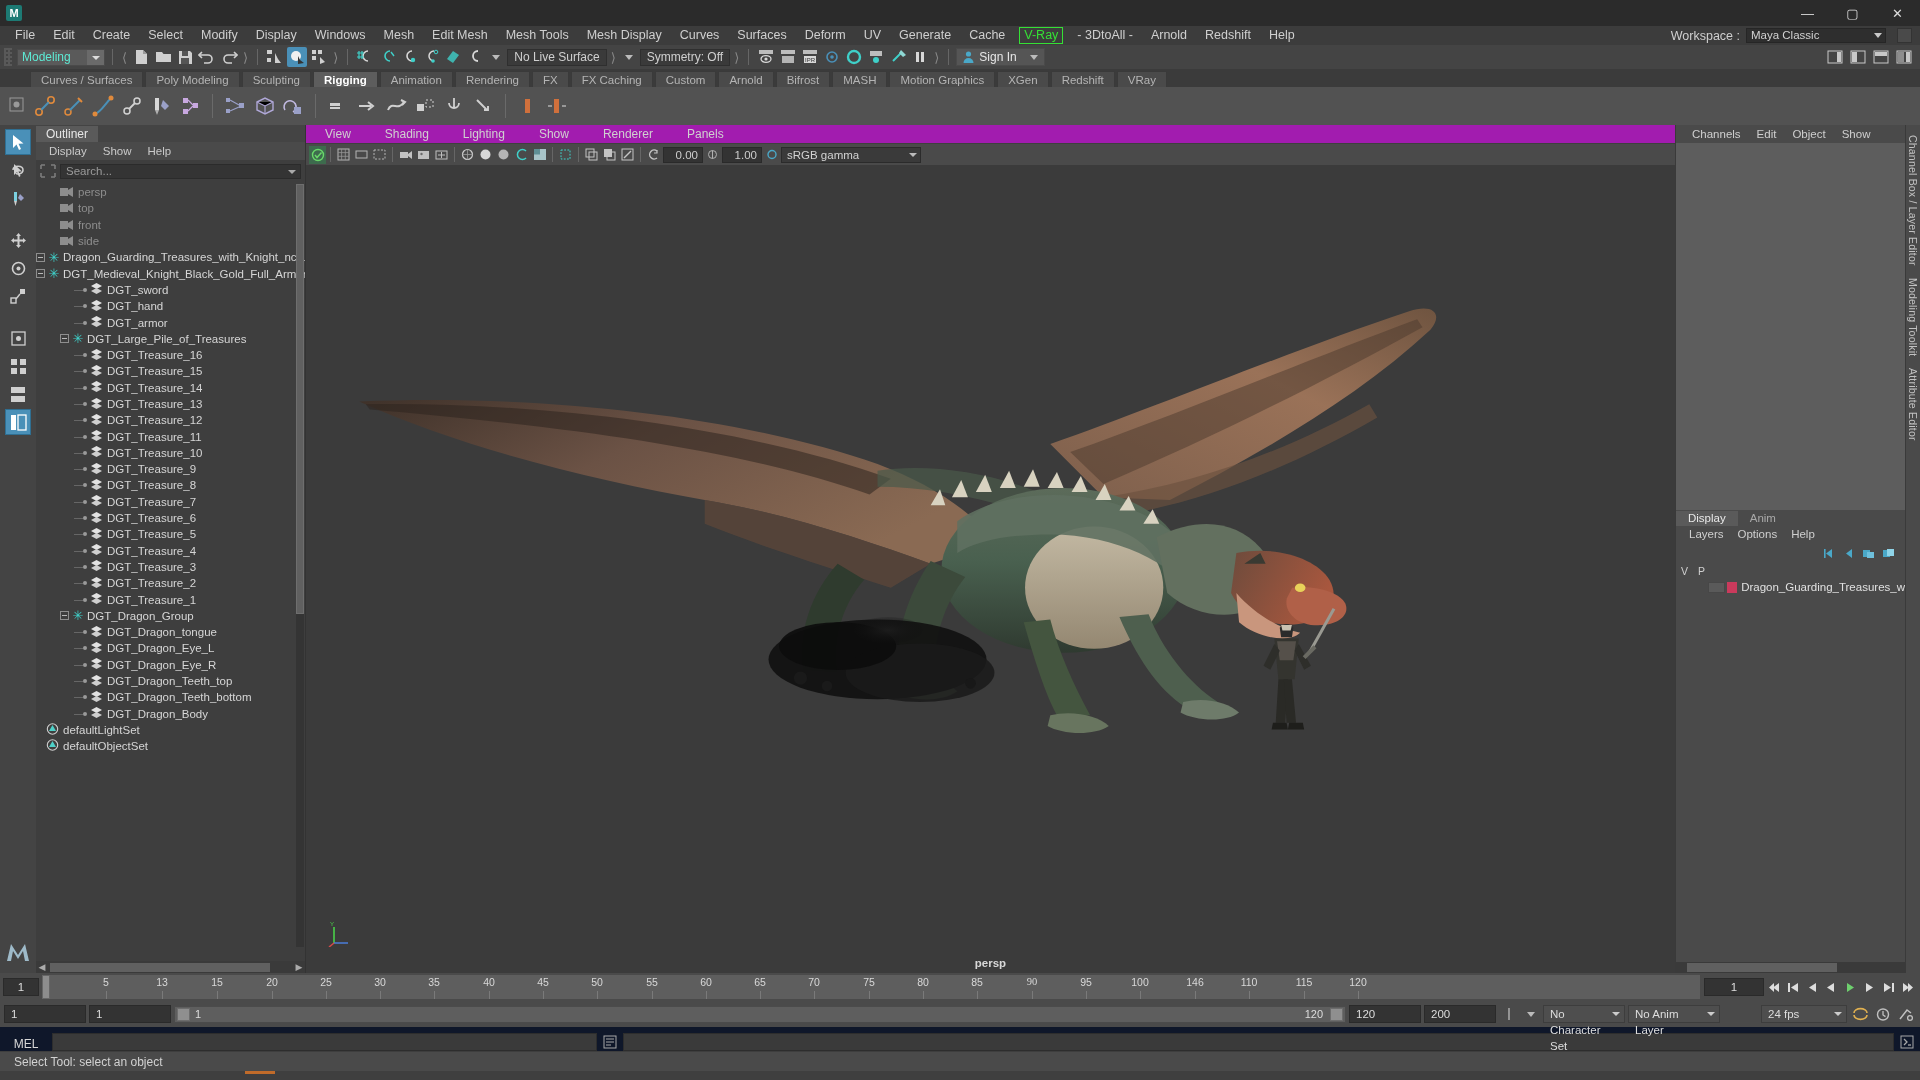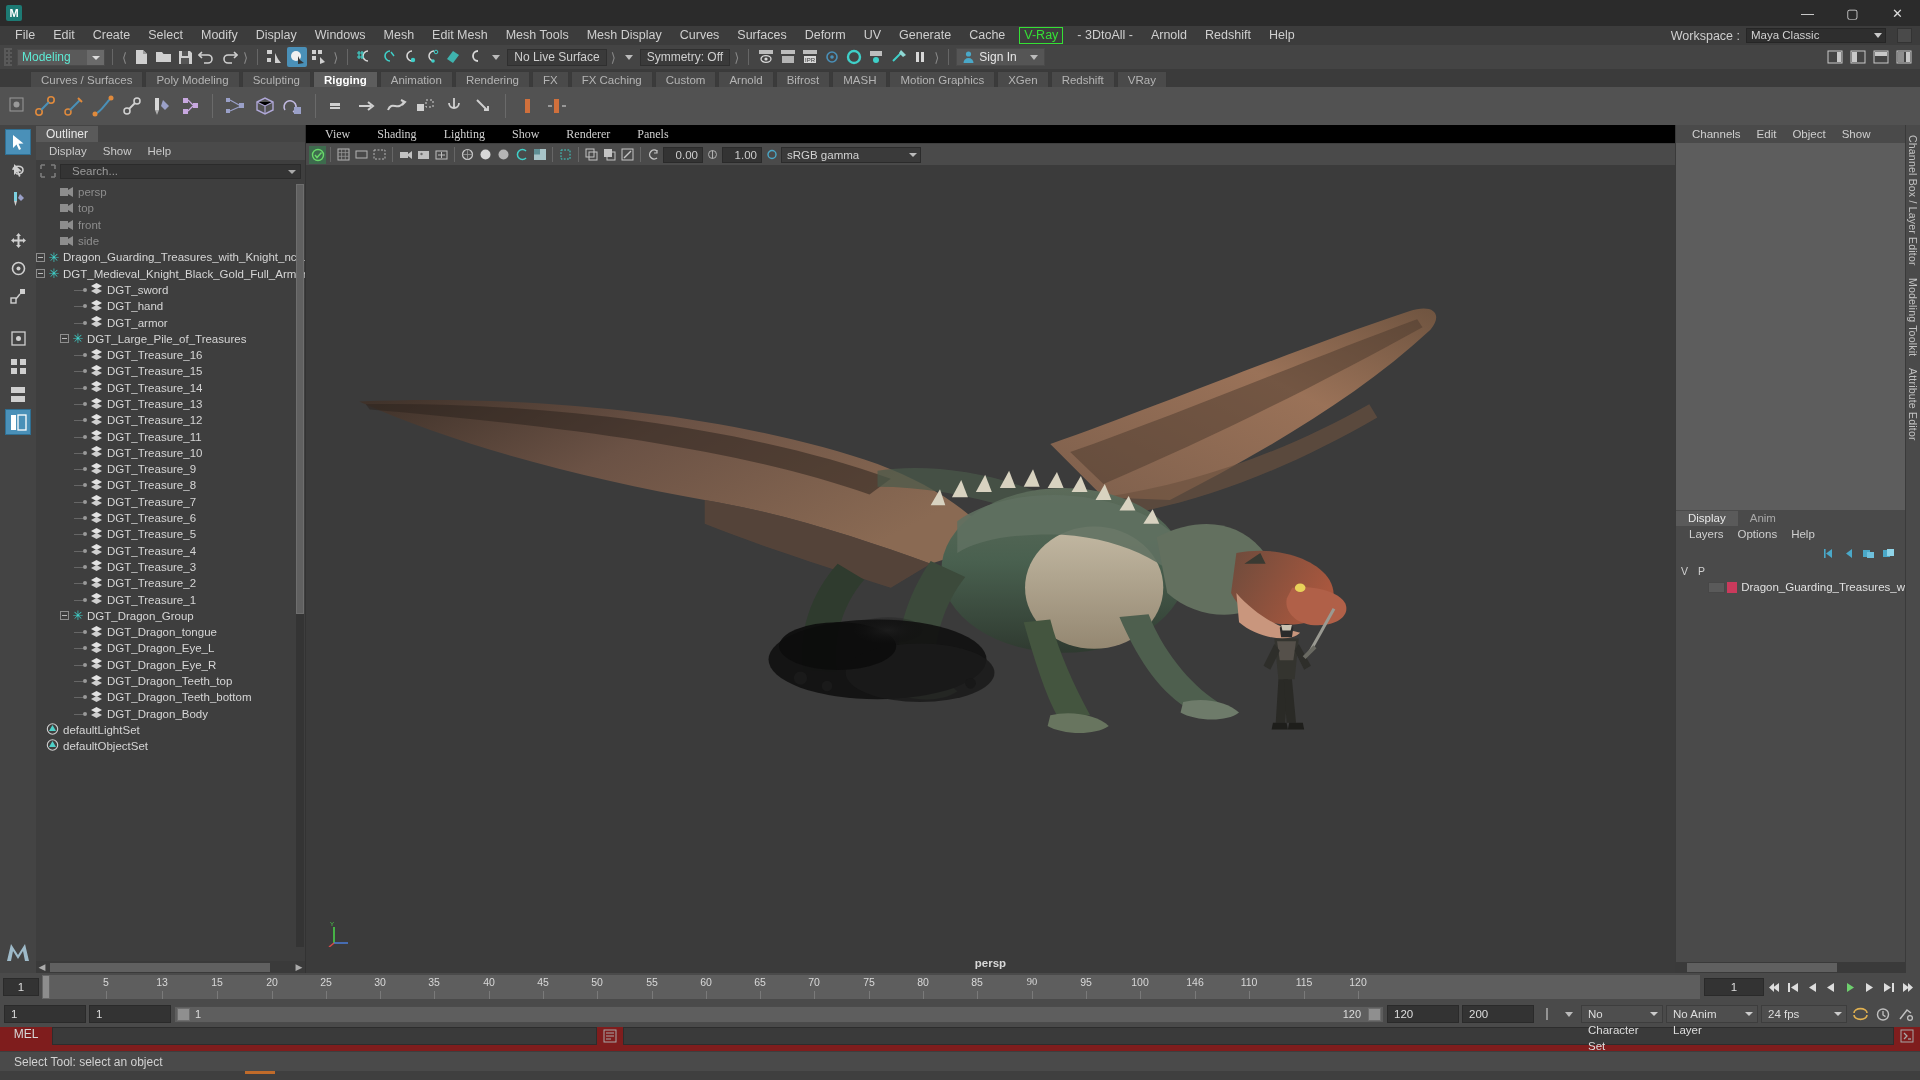--- a/index.html
+++ b/index.html
@@ -89,21 +89,21 @@
   
   .outliner { width:270px; background:#3e3e3e; display:flex; flex-direction:column; flex:0 0 270px; border-right:1px solid #333; }
   .out-tabrow { height:17px; background:#444; display:flex; align-items:flex-end; flex:0 0 17px; }
   .out-tab { background:#5a5a5a; color:#e6e6e6; font-size:12px; padding:0 10px; height:16px; line-height:16px; }
   .out-menu { height:18px; background:#4a4a4a; display:flex; align-items:center; gap:2px; padding-left:6px; flex:0 0 18px; }
   .out-menu-item { font-size:11.5px; color:#cacaca; padding:0 7px; line-height:18px; }
   .out-search { height:20px; background:#3e3e3e; display:flex; align-items:center; gap:4px; padding:2px 4px; flex:0 0 22px; }
   .out-search-ico { width:16px; height:14px; position:relative; opacity:.55; }
   .out-search-in {
     flex:1; height:15px; background:#343434; border:1px solid #2b2b2b; color:#9a9a9a;
-    font-size:11.5px; padding:0 11px; position:relative;
+    font-size:11.5px; padding:0 5px; position:relative;
   }
   .out-search-in .arw { position:absolute; right:4px; top:5px; border-left:4px solid transparent;border-right:4px solid transparent;border-top:4px solid #aaa;}
   .out-tree { flex:1 1 auto; overflow:hidden; position:relative; background:#3e3e3e; padding-top:2px; }
   .onode { height:16.3px; display:flex; align-items:center; font-size:11.5px; white-space:nowrap; position:relative; }
   .onode .ind { display:inline-block; }
   .ocam { color:#8d8d8d; }
   .olabel { color:#d6d6d6; }
   .expander {
     width:9px;height:9px;border:1px solid #8e8e8e; background:#3e3e3e; position:relative;
     margin-right:3px; flex:0 0 9px;
@@ -116,21 +116,21 @@
   .ico-mesh { margin-right:4px; flex:0 0 13px; }
   .ico-set { margin-right:4px; flex:0 0 13px; }
   .out-scroll-v { position:absolute; right:1px; top:2px; width:8px; bottom:14px; background:#343434; }
   .out-scroll-v .thumb { position:absolute; top:0; left:0; width:8px; height:430px; background:#606060; border:1px solid #6e6e6e;}
   .out-scroll-h { height:12px; background:#3a3a3a; flex:0 0 12px; position:relative; display:flex; align-items:center; }
   .out-scroll-h .thumb { position:absolute; left:14px; width:220px; height:9px; background:#606060; }
   .out-scroll-h .ar { width:12px; text-align:center; color:#aaa; font-size:9px; }
 
   
   .viewport-wrap { flex:1 1 auto; display:flex; flex-direction:column; min-width:0; background:#444; }
-  .vp-menu { height:18px; background:#000000; display:flex; align-items:center; padding-left:10px; gap:9px; flex:0 0 18px;font-family:Liberation Serif, serif; }
+  .vp-menu { height:18px; background:#a21caf; display:flex; align-items:center; padding-left:10px; gap:16px; flex:0 0 18px; }
   .vp-menu-item { font-size:12px; color:#d0d0d0; padding:0 9px; line-height:18px; }
   .vp-bar { height:22px; background:#4a4a4a; display:flex; align-items:center; gap:1px; padding:0 3px; flex:0 0 22px; border-top:1px solid #3f3f3f;}
   .vp-ico { width:17px; height:18px; display:flex; align-items:center; justify-content:center; }
   .vp-ico.on { background:#3d6b4d; }
   .vp-sep { width:1px; height:15px; background:#666; margin:0 3px; }
   .vp-num { width:40px; height:16px; background:#333; border:1px solid #2a2a2a; color:#ccc; font-size:11.5px; line-height:14px; text-align:right; padding-right:4px; }
   .vp-gamma { width:140px; height:16px; background:#3a3a3a; border:1px solid #2b2b2b; color:#d2d2d2; font-size:11.5px; line-height:14px; padding-left:5px; position:relative;}
   .vp-gamma .arw { position:absolute; right:3px; top:5px; border-left:4px solid transparent;border-right:4px solid transparent;border-top:4px solid #bbb;}
   .vp-canvas { flex:1 1 auto; background:#3b3b3b; position:relative; overflow:hidden; }
   .vp-label { position:absolute; bottom:4px; left:0; right:0; text-align:center; font-size:11.5px; color:#d8d8d8; font-weight:bold;}
@@ -178,21 +178,21 @@
   .rb-field { height:18px; background:#333; border:1px solid #2a2a2a; color:#ddd; font-size:11.5px; line-height:16px; padding:0 6px; }
   .rb-range { flex:1 1 auto; height:17px; background:#5e5e5e; border:1px solid #4b4b4b; position:relative; }
   .rb-range .knob { position:absolute; top:1px; width:13px; height:13px; background:#8f8f8f; border:1px solid #6d6d6d;}
   .rb-range .lnum { position:absolute; left:20px; top:1px; font-size:11px; color:#ddd;}
   .rb-range .rnum { position:absolute; right:22px; top:1px; font-size:11px; color:#ddd;}
   .rb-sel { height:18px; background:#4e4e4e; border:1px solid #3d3d3d; color:#ddd; font-size:11.5px; line-height:16px; padding:0 16px 0 6px; position:relative;}
   .rb-sel .arw { position:absolute; right:4px; top:6px; border-left:4px solid transparent;border-right:4px solid transparent;border-top:4px solid #ccc;}
   .rb-ico { width:20px; height:20px; display:flex; align-items:center; justify-content:center; }
 
   
-  .melbar { height:24px; background:#7f1d1d; display:flex; align-items:flex-start; gap:4px; padding:0 4px; flex:0 0 24px;}
+  .melbar { height:24px; background:#0f172a; display:flex; align-items:flex-end; gap:4px; padding:0 4px; flex:0 0 24px;}
   .mel-lab { width:44px; text-align:center; font-size:12px; color:#d8d8d8;}
   .mel-in { height:18px; background:#3a3a3a; border:1px solid #2d2d2d; }
   .mel-in.a { width:545px; }
   .mel-in.b { flex:1 1 auto; }
   .mel-ico { width:18px; height:18px; display:flex; align-items:center; justify-content:center;}
   .helpline { height:20px; background:#4a4a4a; display:flex; align-items:center; padding-left:14px; font-size:12px; color:#d2d2d2; flex:0 0 20px; border-top:1px solid #3e3e3e;}
   .bottom-strip { height:9px; background:#3f3f3f; flex:0 0 9px; position:relative;}
   .bottom-strip .hl { position:absolute; left:245px; top:0; width:30px; height:3px; background:#c06b2a;}
 </style>
 </head>
@@ -1425,21 +1425,21 @@
     <span class="rb-field" style="width:72px;">120</span>
     <span class="rb-field" style="width:72px;">200</span>
     <span class="rb-ico">
         <svg width="12" height="16" viewBox="0 0 12 16">
           <path d="M6 2 v12" stroke="#b4b4b4" stroke-width="1.4"></path>
         </svg>
       </span>
     <span class="tinyarrow"></span>
     <span class="rb-sel" style="width:82px;"><span>No Character Set</span><span class="arw"></span></span>
     <span class="rb-sel" style="width:92px;"><span>No Anim Layer</span><span class="arw"></span></span>
-    <span class="rb-sel" style="width:86px;"><span>24 fps</span><span class="arw"></span></span>
+    <span class="rb-sel" style="width:86px;margin-left:38px;"><span>24 fps</span><span class="arw"></span></span>
     <span class="rb-ico">
         <svg width="17" height="14" viewBox="0 0 17 14">
           <path d="M2 6 a6 4 0 0 1 13 0" stroke="#e0b050" stroke-width="1.6" fill="none"></path>
           <path d="M2 8 a6 4 0 0 0 13 0" stroke="#e0b050" stroke-width="1.6" fill="none"></path>
         </svg>
       </span>
     <span class="rb-ico">
         <svg width="16" height="15" viewBox="0 0 16 15">
           <circle cx="8" cy="7.5" r="5.5" fill="none" stroke="#c0c0c0" stroke-width="1.4"></circle>
           <path d="M8 4 v4 l2.5 1.6" stroke="#c0c0c0" stroke-width="1.3" fill="none"></path>

